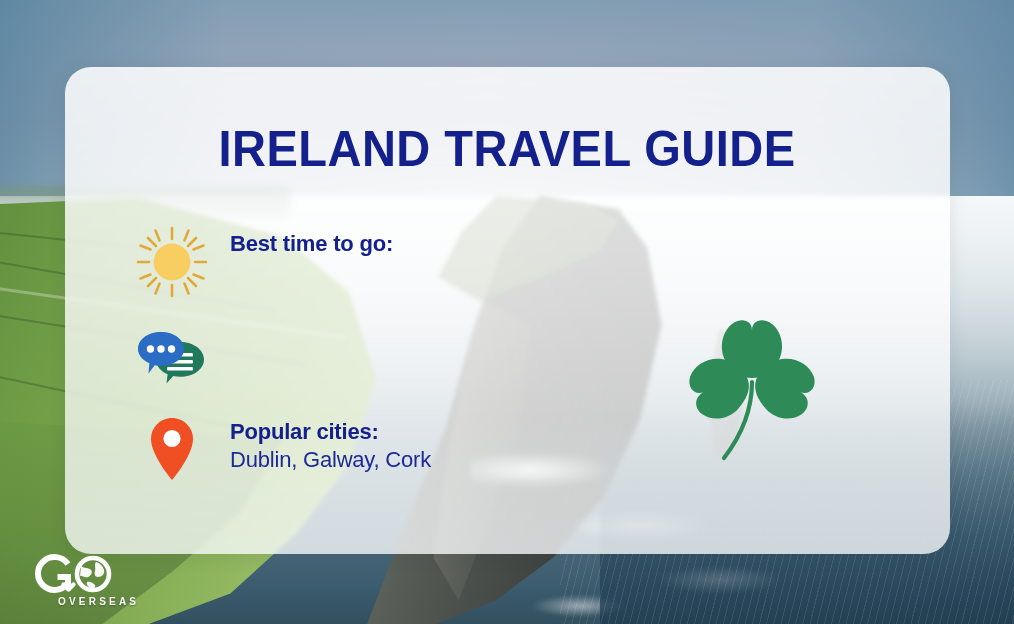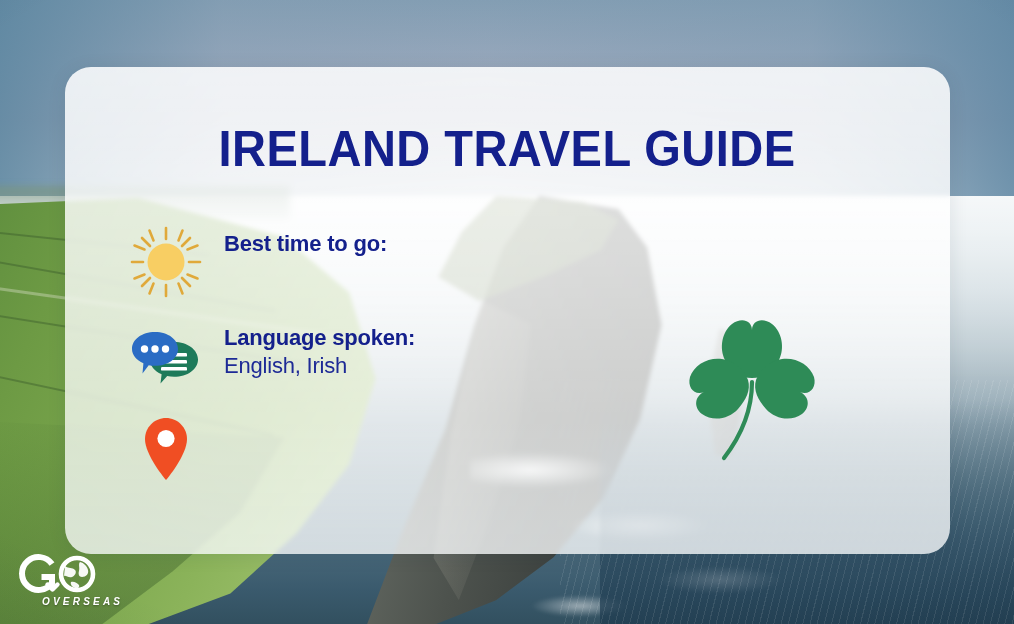--- a/index.html
+++ b/index.html
@@ -179,21 +179,21 @@
     font-family:"Liberation Sans", sans-serif;
     font-weight:bold;
     font-size:50px;
     letter-spacing:0.5px;
     color:#14208c;
     transform:scaleX(0.94);
     white-space:nowrap;
   }
 
   
-  .facts { position:absolute; left:130px; top:226px; }
+  .facts { position:absolute; left:136px; top:226px; }
   .fact {
     display:flex;
     align-items:flex-start;
     margin-bottom:22px;
     height:72px;
   }
   .fact-icon {
     width:72px; height:72px;
     position:relative;
     flex:0 0 72px;
@@ -214,21 +214,21 @@
     color:#1d2a96;
     line-height:1.3;
     letter-spacing:-0.2px;
     white-space:nowrap;
   }
 
   
   .shamrock { position:absolute; left:672px; top:306px; width:160px; height:170px; }
 
   
-  .logo { position:absolute; left:14px; top:552px; width:110px; height:62px;font-style:italic; }
+  .logo { position:absolute; left:30px; top:552px; width:110px; height:62px; }
   .logo-word {
     position:absolute; left:28px; top:44px;
     font-size:10px; font-weight:bold;
     letter-spacing:3.2px;
     color:#ffffff;
     text-shadow:0 1px 2px rgba(0,0,0,0.35);
   }
 </style>
 </head>
 <body>
@@ -318,37 +318,37 @@
                      C22.8 45.8 20.7 45.6 18.7 45.2
                      L12.5 53.5 L13.4 43.2
                      C6.4 40.1 2 34.9 2 28.9
                      C2 19.6 11.7 12 25 12 Z" fill="#2B6CC4"></path>
             <circle cx="14.5" cy="29" r="3.7" fill="#ffffff"></circle>
             <circle cx="25.0" cy="29" r="3.7" fill="#ffffff"></circle>
             <circle cx="35.5" cy="29" r="3.7" fill="#ffffff"></circle>
           </g>
         </svg>
       </div>
-      <div class="fact-text">
-        <div class="fact-label">Language spoken:</div>
-        <div class="fact-value">English, Irish</div>
-      </div>
     </div>
 
     <div class="fact">
       <div class="fact-icon">
         <svg viewBox="0 0 72 72" width="72" height="72">
           <path d="M36 4
                    C24.4 4 15 13.4 15 25
                    C15 41.5 36 66 36 66
                    C36 66 57 41.5 57 25
                    C57 13.4 47.6 4 36 4 Z" fill="#F04E23"></path>
           <circle cx="36" cy="24.5" r="8.6" fill="#ffffff"></circle>
         </svg>
       </div>
+      <div class="fact-text">
+        <div class="fact-label">Popular cities:</div>
+        <div class="fact-value">Dublin, Galway, Cork</div>
+      </div>
     </div>
 
   </div>
 
   <div class="shamrock">
     <svg viewBox="0 0 160 170" width="160" height="170">
       <g fill="#2E8B57">
 
         <path d="M80 72
                  C68 72 58 64 53 54

